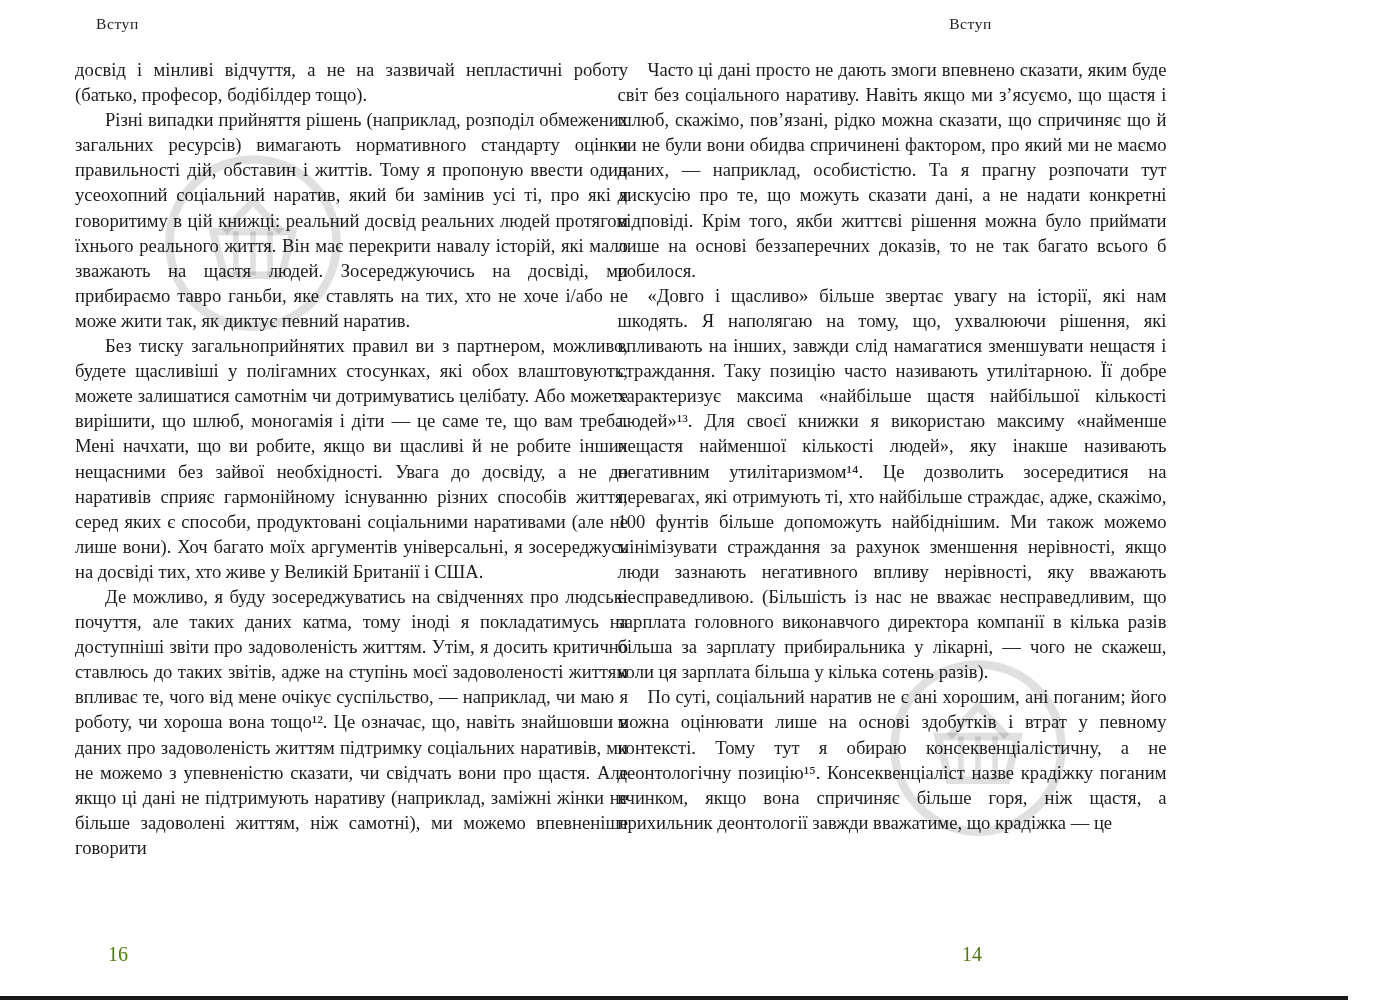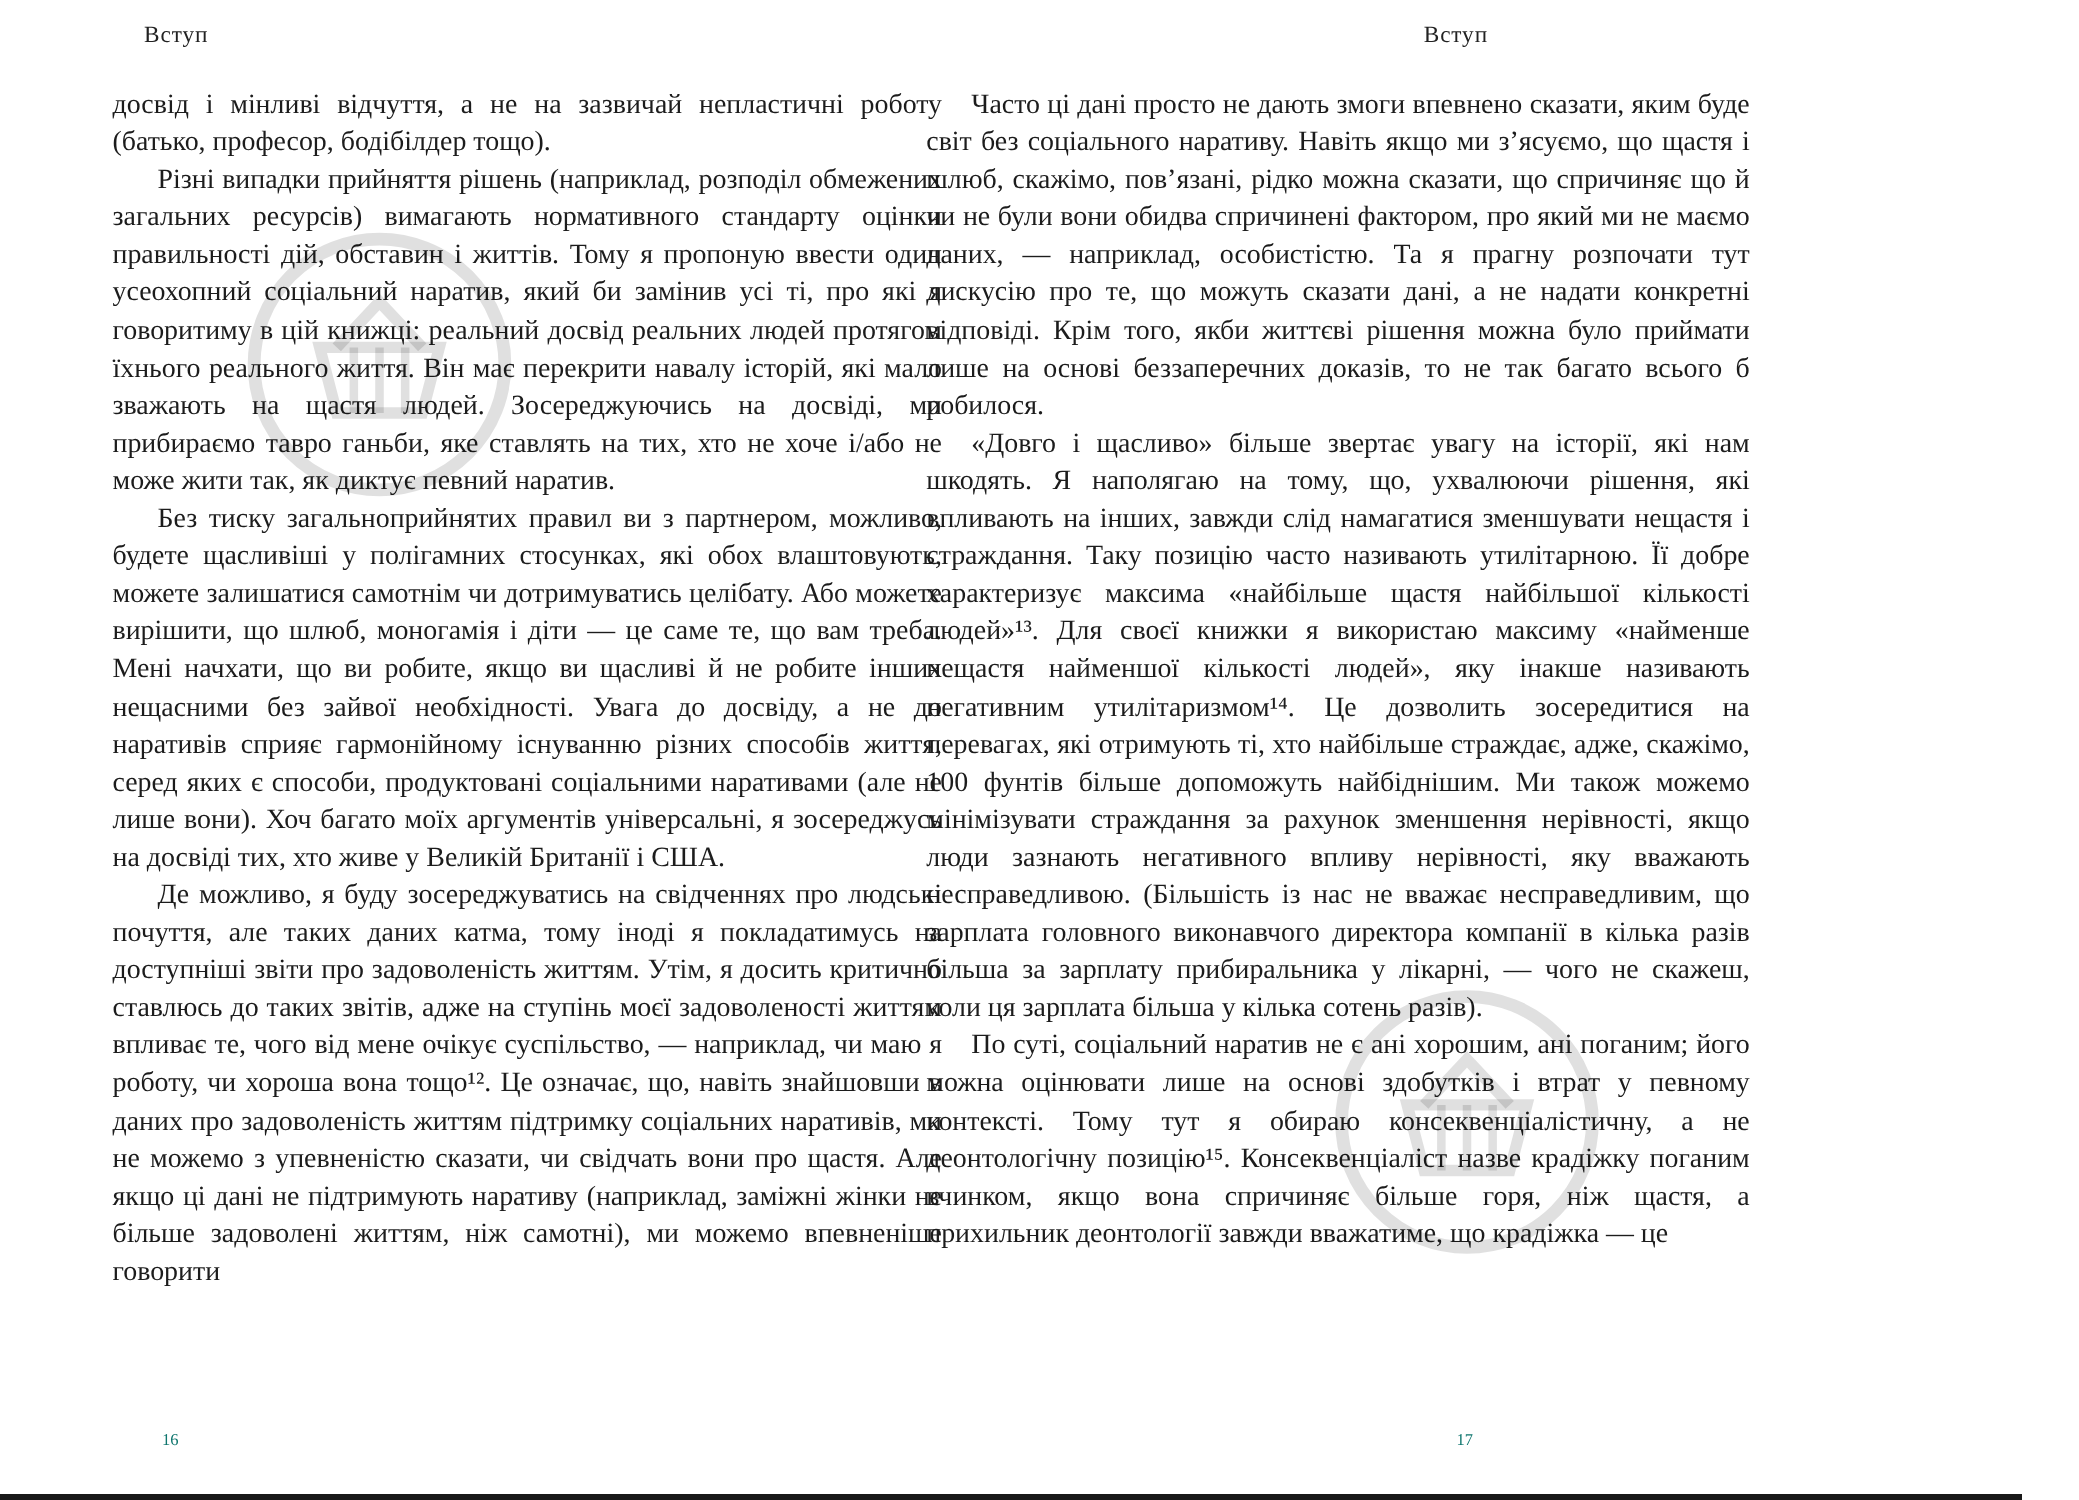--- a/index.html
+++ b/index.html
@@ -28,21 +28,21 @@
   p.para {
     margin:0;
     font-size:18.6px;
     line-height:25.1px;
     text-align:justify;
     hyphens:auto;
     -webkit-hyphens:auto;
   }
   p.para.indent { text-indent:30px; }
 
-  .pagenum { position:absolute; bottom:34px; font-size:11px; color:#0f766e; }
+  .pagenum { position:absolute; bottom:34px; font-size:20px; color:#4d7c0f; }
   .page.left  .pagenum { left:108px; }
   .page.right .pagenum { right:143px; }
 
   .watermark {
     position:absolute; width:190px; height:190px;
     pointer-events:none;
   }
   .watermark svg { width:100%; height:100%; display:block; }
   .wm-left  { left:158px; top:148px; }
   .wm-right { left:320px; top:653px; }
@@ -96,18 +96,18 @@
       <span>
         <svg viewBox="0 0 200 200" aria-hidden="true">
           <circle class="wm-stroke" cx="100" cy="100" r="88" stroke-width="9"></circle>
           <path class="wm-stroke" d="M58 88 L142 88 L130 134 L70 134 Z" stroke-width="8"></path>
           <path class="wm-stroke" d="M82 88 L82 134 M100 88 L100 134 M118 88 L118 134" stroke-width="6"></path>
           <path class="wm-stroke" d="M70 88 L100 56 L130 88" stroke-width="8"></path>
         </svg>
       </span>
     </div>
 
-    <div class="pagenum">17</div>
+    <div class="pagenum">14</div>
   </section>
 
 </div>
 
 <div class="scan-strip"></div>
 
 </body></html>

